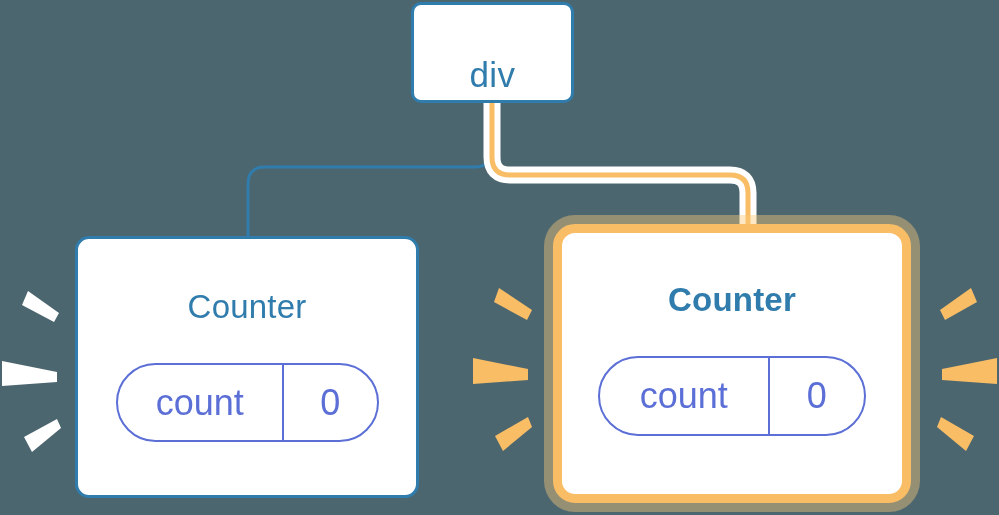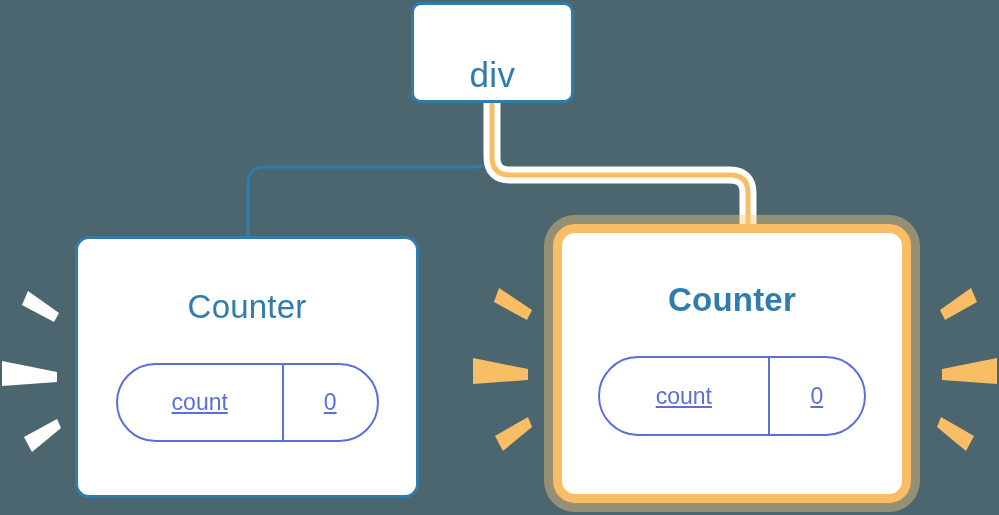--- a/index.html
+++ b/index.html
@@ -118,23 +118,22 @@
     width: 268px;
     height: 80px;
     margin-top: 40px;
   }
   .pill-key,
   .pill-val {
     display: flex;
     align-items: center;
     justify-content: center;
     color: #5b6fd6;
-    font-size: 23px;
-    line-height: 1;
-    text-decoration: underline;
+    font-size: 36px;
+    line-height: 1;
   }
   .pill-key {
     flex: 0 0 63.5%;
     border-right: 2px solid #5b6fd6;
   }
   .pill-val {
     flex: 1 1 auto;
   }
 </style>
 </head>

